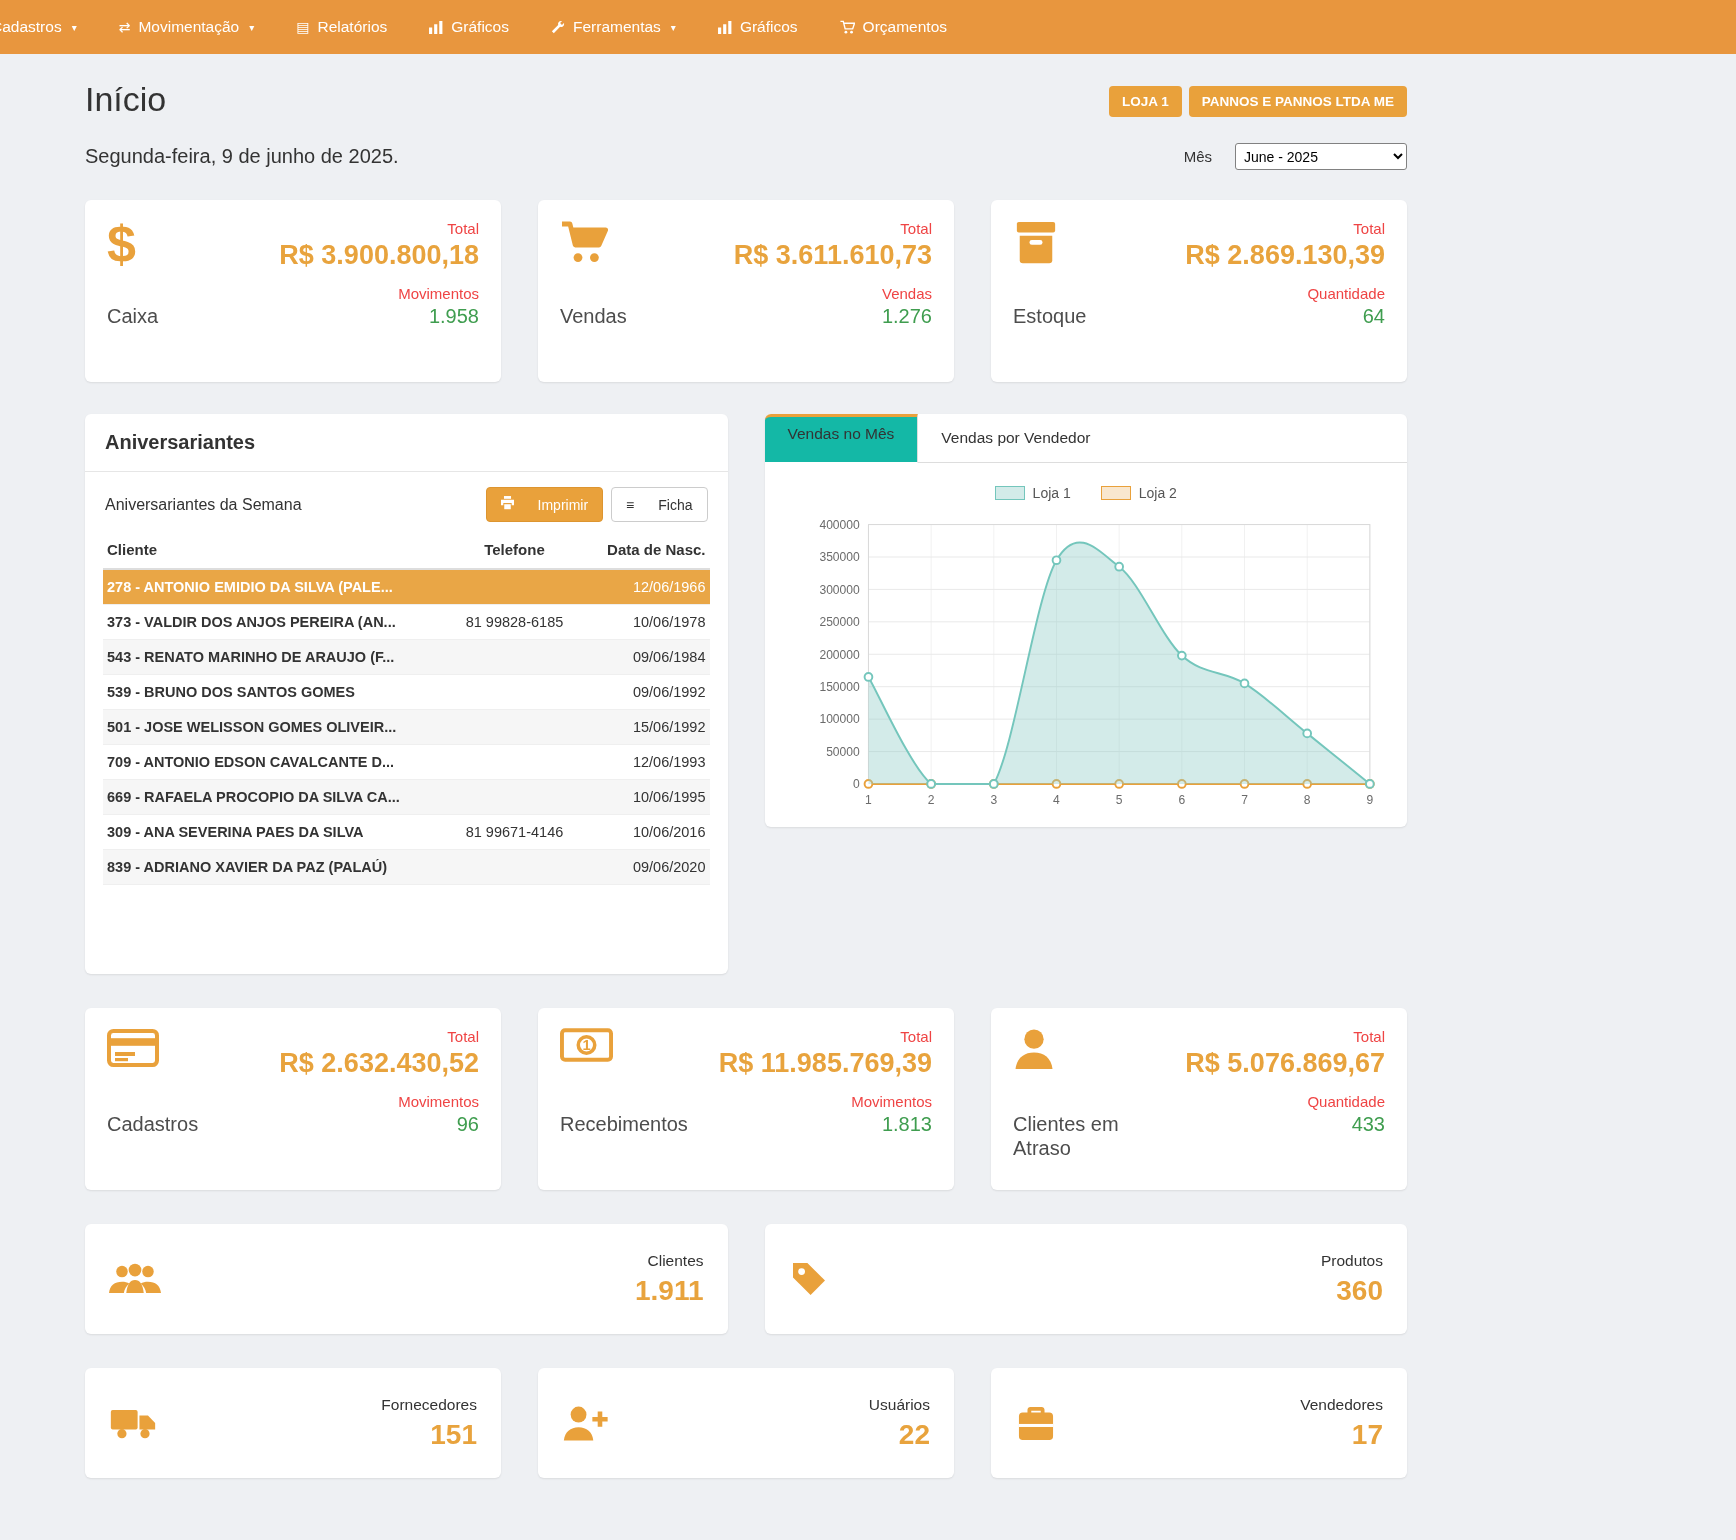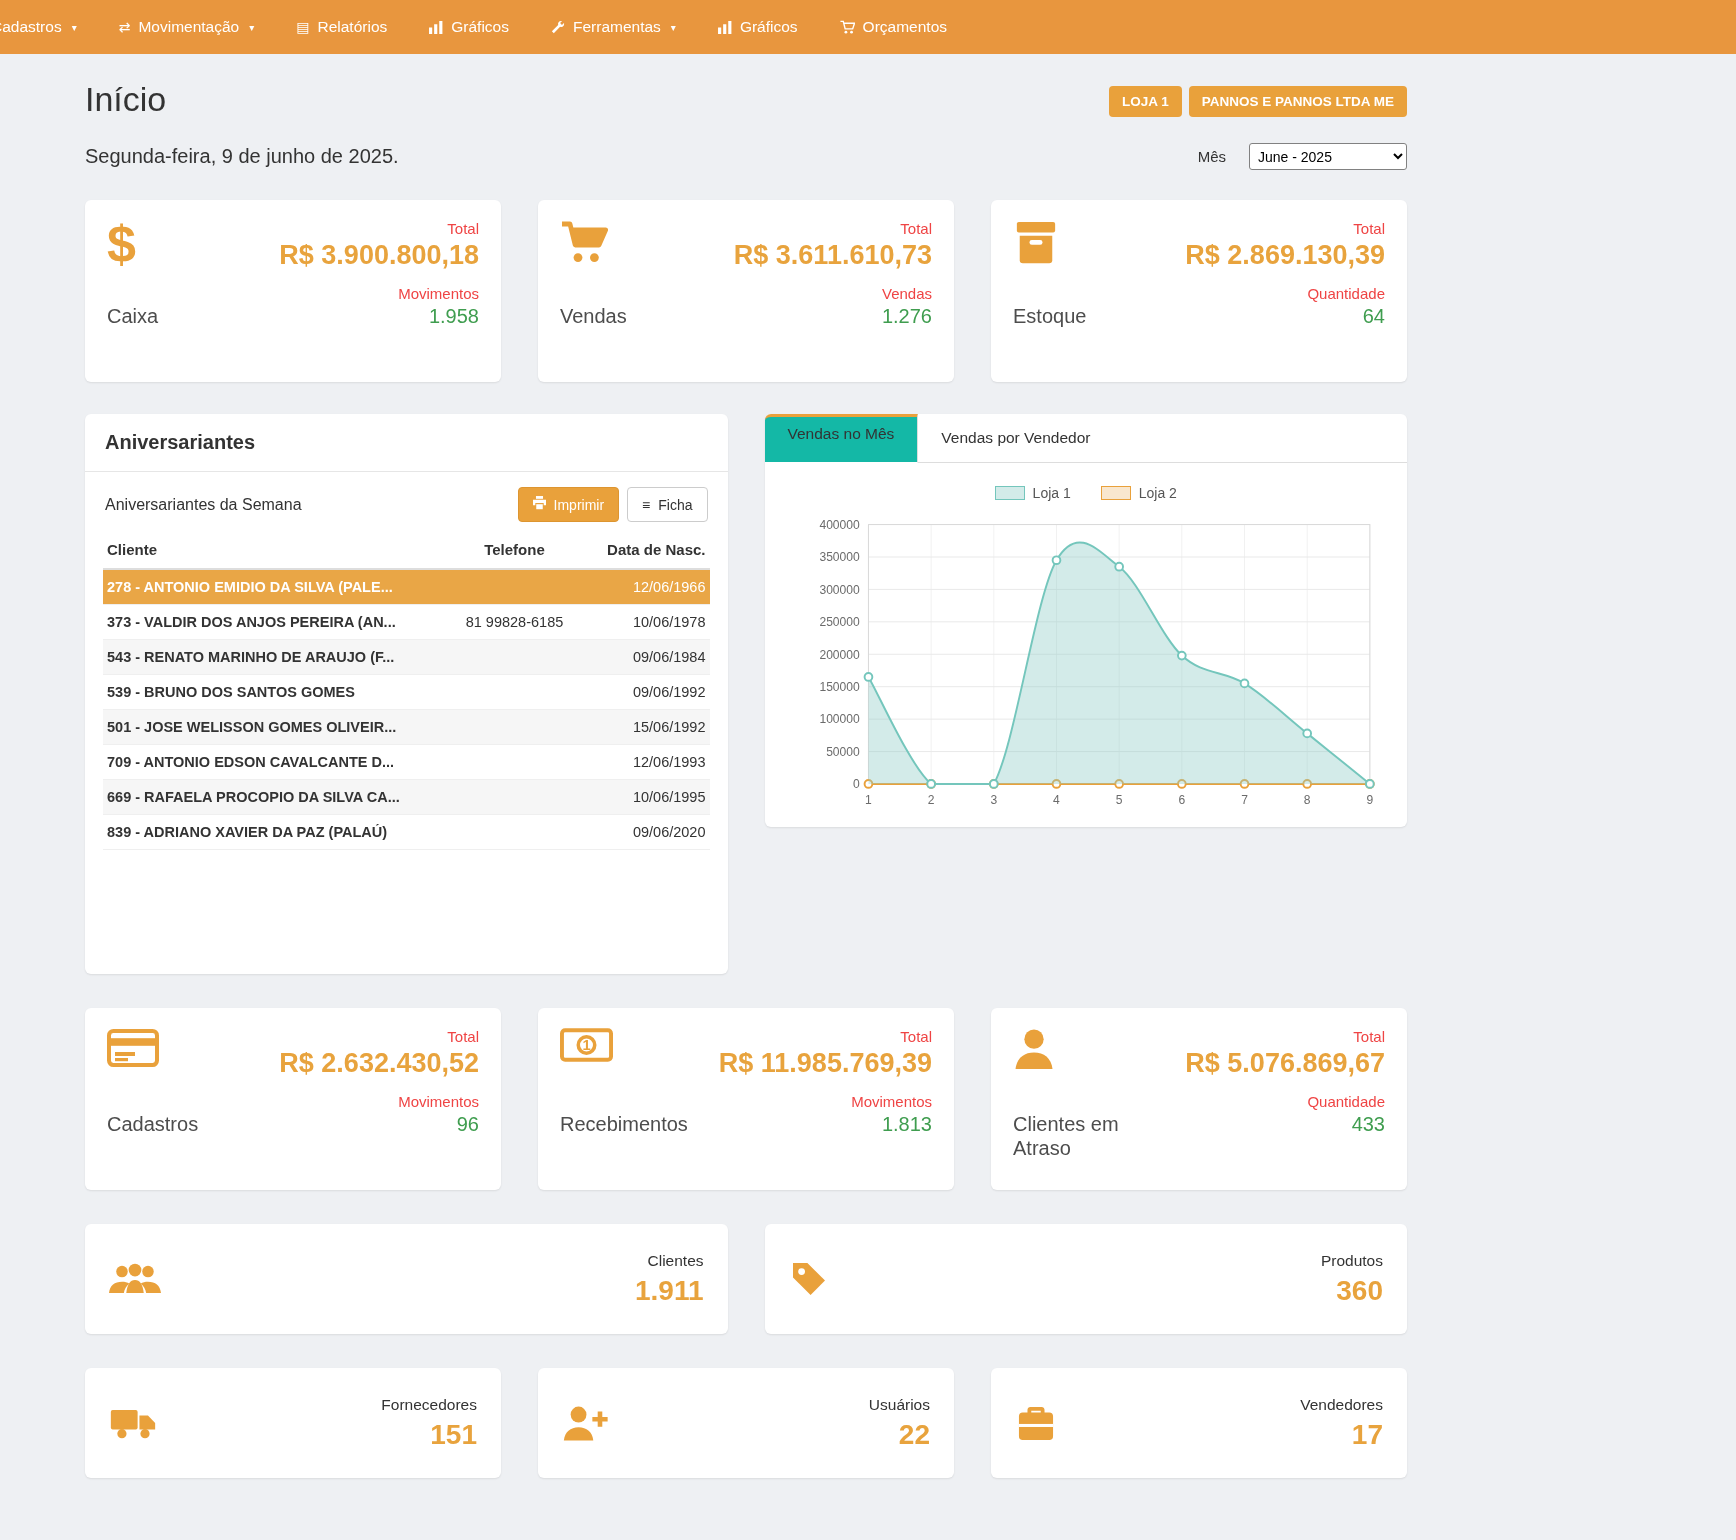--- a/index.html
+++ b/index.html
@@ -15,42 +15,42 @@
 
   
   .page{width:1322px;margin-left:85px}
   .title-row{display:flex;justify-content:space-between;align-items:flex-start;margin-top:26px}
   .page-title{font-size:34px;font-weight:400;color:#333}
   .badges{display:flex;gap:7px;margin-top:6px}
   .badge{background:#e9a13b;color:#fff;font-weight:700;font-size:13.5px;padding:8px 13px;border-radius:4px;cursor:pointer}
   .date-row{display:flex;justify-content:space-between;align-items:center;margin-top:24px}
   .date-text{font-size:20px}
   .month-ctl{display:flex;align-items:center;gap:23px;font-size:15px}
-  .month-ctl select{width:158px;height:27px;font-size:14px;font-family:inherit;border:1px solid #818181;border-radius:3px;background:#fff;padding:0 4px}
+  .month-ctl select{width:172px;height:27px;font-size:14px;font-family:inherit;border:1px solid #818181;border-radius:3px;background:#fff;padding:0 4px}
 
   
   .card{background:#fff;border-radius:6px;box-shadow:0 1px 2px rgba(0,0,0,.09)}
   .stat-grid{display:grid;grid-template-columns:repeat(3,1fr);gap:37px;margin-top:30px}
   .stat-card{min-height:182px;padding:20px 22px;display:flex}
   .stat-left{width:44%;display:flex;flex-direction:column}
   .stat-icon{height:58px;display:flex;align-items:flex-start;color:#e9a13b}
   .stat-name{font-size:20px;font-weight:400;color:#4d4d4d;margin-top:26px;line-height:1.2}
   .stat-right{flex:1;text-align:right;display:flex;flex-direction:column}
   .lab{font-size:15px;color:#ef4444}
   .amount{font-size:27px;font-weight:700;color:#e8a33d;margin:3px 0 14px;white-space:nowrap}
   .count{font-size:20px;color:#3f9d4f;margin-top:3px}
   .dollar{font-size:52px;font-weight:700;line-height:.95}
 
   
   .mid-grid{display:grid;grid-template-columns:1fr 1fr;gap:37px;margin-top:32px;align-items:start}
   .panel-header{padding:17px 20px;border-bottom:1px solid #e6e6e6;font-size:20px;font-weight:700}
   .panel-sub{display:flex;justify-content:space-between;align-items:center;padding:15px 20px 13px}
   .sub-label{font-size:16px}
   .sub-btns{display:flex;gap:8px}
-  .btn{font-family:inherit;font-size:14px;border-radius:4px;padding:8px 14px;display:inline-flex;align-items:center;gap:8px;cursor:pointer}
+  .btn{font-family:inherit;font-size:14px;border-radius:4px;padding:8px 14px;display:inline-flex;align-items:center;gap:24px;cursor:pointer}
   .btn-print{background:#e9a13b;border:1px solid #dd9530;color:#fff}
   .btn-ficha{background:#fff;border:1px solid #ccc;color:#333}
 
   .tbl{padding:0 18px 0}
   .thead{display:grid;grid-template-columns:1fr 150px 116px;font-weight:700;font-size:15px;padding:6px 4px 10px;border-bottom:2px solid #ddd}
   .thead .c2{text-align:center}
   .thead .c3{text-align:right}
   .rows-clip{height:404px;overflow:hidden}
   .trow{display:grid;grid-template-columns:1fr 150px 116px;font-size:14.5px;padding:9px 4px;border-bottom:1px solid #efefef;align-items:center;cursor:pointer}
   .trow:nth-child(odd){background:#f6f6f6}
@@ -268,20 +268,25 @@
           </div>
           <div class="trow">
             <span class="c1">709 - ANTONIO EDSON CAVALCANTE D...</span>
             <span class="c2"></span>
             <span class="c3">12/06/1993</span>
           </div>
           <div class="trow">
             <span class="c1">669 - RAFAELA PROCOPIO DA SILVA CA...</span>
             <span class="c2"></span>
             <span class="c3">10/06/1995</span>
+          </div>
+          <div class="trow">
+            <span class="c1">309 - ANA SEVERINA PAES DA SILVA</span>
+            <span class="c2">81 99671-4146</span>
+            <span class="c3">10/06/2016</span>
           </div>
           <div class="trow">
             <span class="c1">839 - ADRIANO XAVIER DA PAZ (PALAÚ)</span>
             <span class="c2"></span>
             <span class="c3">09/06/2020</span>
           </div>
         </div>
       </div>
     </div>
 

